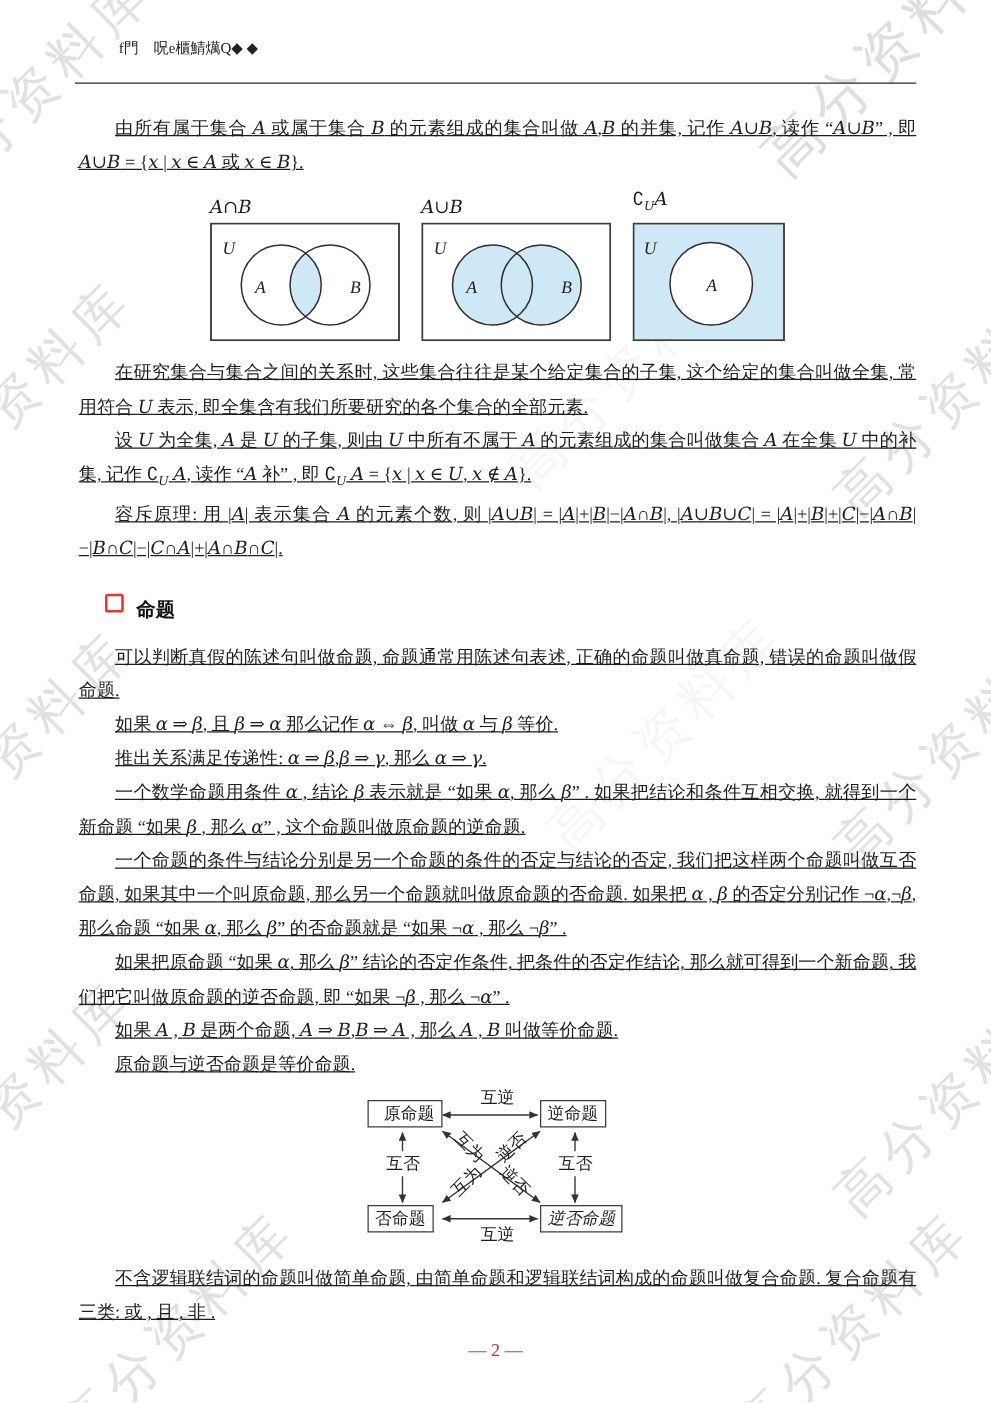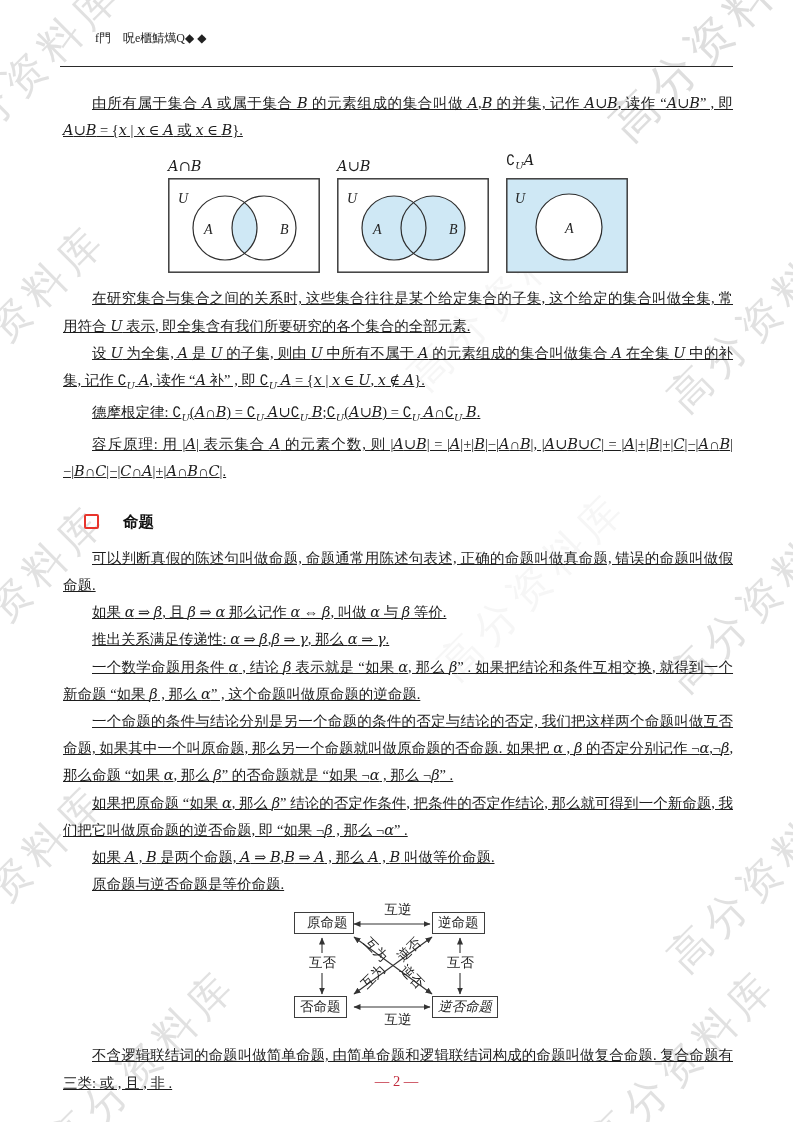--- a/index.html
+++ b/index.html
@@ -25,21 +25,21 @@
            font-size:14.5px;line-height:27.2px;text-align:justify;}
   .content p{margin:0;text-indent:2em;text-decoration:underline;}
   em{font-family:"DejaVu Serif",serif;font-style:italic;}
   sub{font-size:10px;}
   
   .venn-row{display:flex;justify-content:center;align-items:flex-end;gap:17px;margin:6px 0 12px 0;}
   .venn-col{display:flex;flex-direction:column;align-items:flex-start;}
   .venn-caption{font-size:14.5px;line-height:20px;margin-bottom:2px;text-indent:0;
                 font-family:"DejaVu Serif",serif;}
   
-  .section-head{display:flex;align-items:center;gap:24px;margin:22px 0 10px 0;}
+  .section-head{display:flex;gap:10px;margin:22px 0 10px 0;}
   .red-square{width:11px;height:11px;border:2.4px solid #e8352c;border-radius:2px;margin-left:21px;flex:0 0 auto;}
   .section-title{font-weight:bold;font-size:15.5px;color:#111;}
   
   .pdiag{position:relative;width:212px;height:128px;margin:6px auto 10px auto;font-size:13.5px;line-height:20px;}
   .pdiag svg{position:absolute;left:0;top:0;}
   .pbox{position:absolute;border:1.2px solid #3d3d3d;background:#fff;padding:0 5px;z-index:2;white-space:nowrap;}
   .pb-tl{left:2px;top:8px;padding-left:12px;}   .pb-tr{left:140px;top:8px;}
   .pb-bl{left:2px;top:92px;}  .pb-br{left:140px;top:92px;font-style:italic;}
   .plab{position:absolute;z-index:3;white-space:nowrap;}
   .pl-top{left:0;right:0;top:-4px;text-align:center;}
@@ -114,21 +114,20 @@
           <rect x="0.8" y="0.8" width="120.4" height="93.4" fill="#cfe8f5" stroke="#3d3d3d" stroke-width="1.5"></rect>
           <circle cx="63" cy="49" r="33" fill="#ffffff" stroke="#2e2e2e" stroke-width="1.2"></circle>
           <text x="9" y="25" font-size="14" font-style="italic" fill="#222">U</text>
           <text x="59" y="55" font-size="14" font-style="italic" fill="#222">A</text>
         </svg>
       </div>
     </div>
 
     <p>在研究集合与集合之间的关系时, 这些集合往往是某个给定集合的子集, 这个给定的集合叫做全集, 常用符合 <em>U</em> 表示, 即全集含有我们所要研究的各个集合的全部元素.</p>
     <p>设 <em>U</em> 为全集, <em>A</em> 是 <em>U</em> 的子集, 则由 <em>U</em> 中所有不属于 <em>A</em> 的元素组成的集合叫做集合 <em>A</em> 在全集 <em>U</em> 中的补集, 记作 ∁<sub><em>U</em></sub> <em>A</em>, 读作 “<em>A</em> 补” , 即 ∁<sub><em>U</em></sub> <em>A</em> = {<em>x</em> | <em>x</em> ∈ <em>U</em>, <em>x</em> ∉ <em>A</em>}.</p>
-    <p>德摩根定律: ∁<sub><em>U</em></sub>(<em>A</em>∩<em>B</em>) = ∁<sub><em>U</em></sub> <em>A</em>∪∁<sub><em>U</em></sub> <em>B</em>;∁<sub><em>U</em></sub>(<em>A</em>∪<em>B</em>) = ∁<sub><em>U</em></sub> <em>A</em>∩∁<sub><em>U</em></sub> <em>B</em>.</p>
     <p>容斥原理: 用 |<em>A</em>| 表示集合 <em>A</em> 的元素个数, 则 |<em>A</em>∪<em>B</em>| = |<em>A</em>|+|<em>B</em>|−|<em>A</em>∩<em>B</em>|, |<em>A</em>∪<em>B</em>∪<em>C</em>| = |<em>A</em>|+|<em>B</em>|+|<em>C</em>|−|<em>A</em>∩<em>B</em>|−|<em>B</em>∩<em>C</em>|−|<em>C</em>∩<em>A</em>|+|<em>A</em>∩<em>B</em>∩<em>C</em>|.</p>
 
     <div class="section-head">
       <span class="red-square"></span>
       <span class="section-title">命题</span>
     </div>
 
     <p>可以判断真假的陈述句叫做命题, 命题通常用陈述句表述, 正确的命题叫做真命题, 错误的命题叫做假命题.</p>
     <p>如果 <em>α</em> ⇒ <em>β</em>, 且 <em>β</em> ⇒ <em>α</em> 那么记作 <em>α</em> ⇔ <em>β</em>, 叫做 <em>α</em> 与 <em>β</em> 等价.</p>
     <p>推出关系满足传递性: <em>α</em> ⇒ <em>β</em>,<em>β</em> ⇒ <em>γ</em>, 那么 <em>α</em> ⇒ <em>γ</em>.</p>

